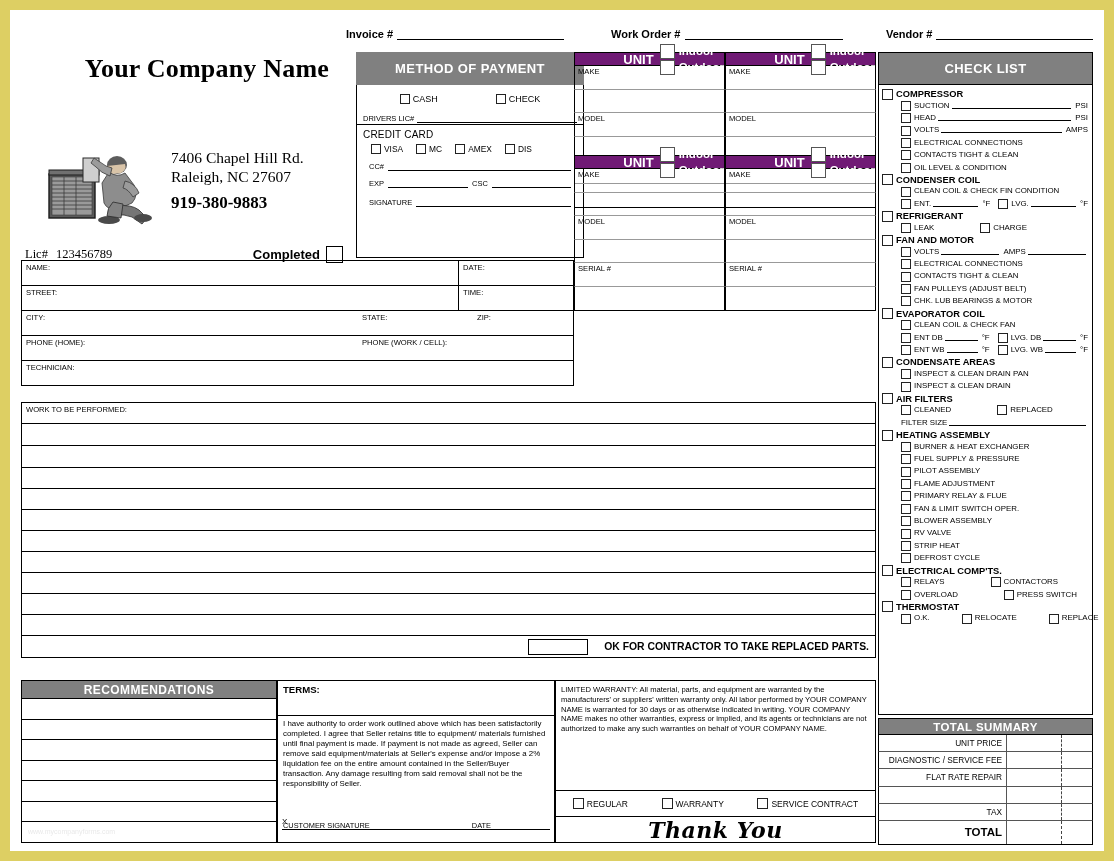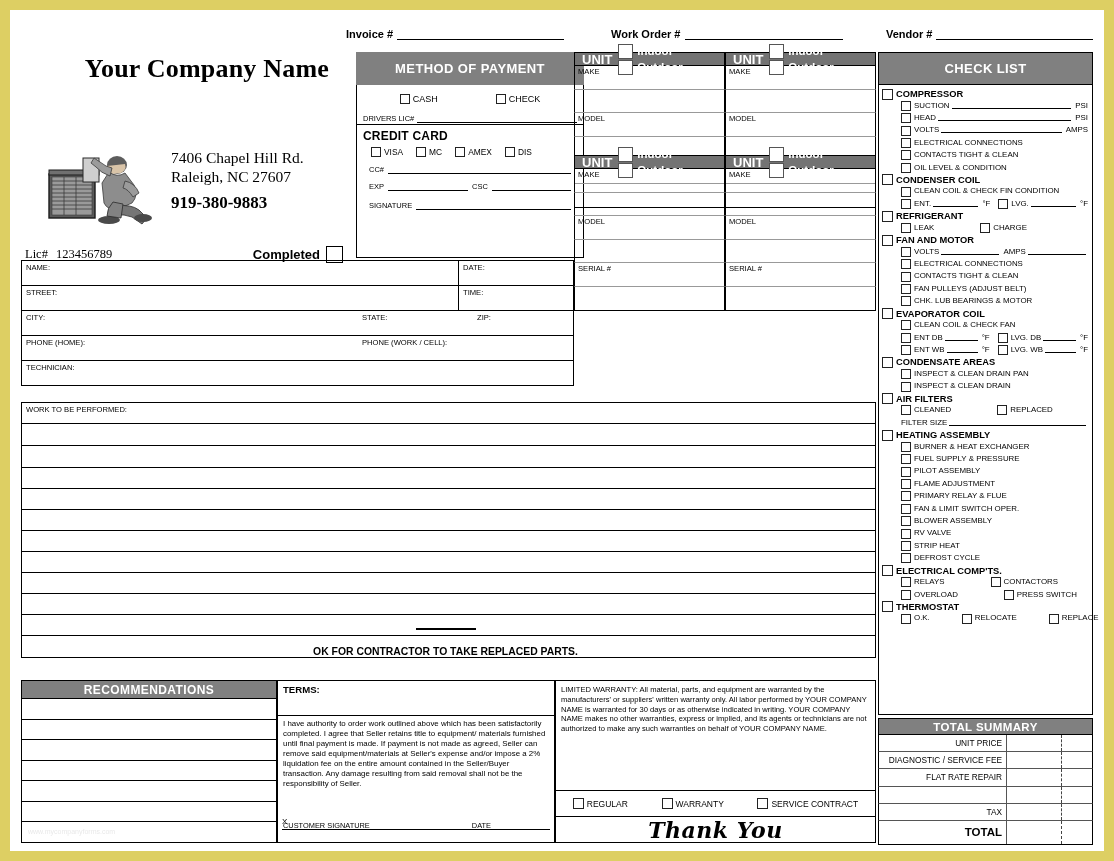--- a/index.html
+++ b/index.html
@@ -60,36 +60,36 @@
 
   
   .mop{position:absolute;left:335px;top:24px;width:228px;height:206px;}
   .mop .hdr{height:33px;font-size:13px;}
   .mop-body{position:absolute;left:0;top:33px;right:0;bottom:0;border:1.6px solid #000;border-top:none;box-sizing:border-box;}
   .payrow{display:flex;justify-content:center;gap:58px;padding:9px 0 7px;font-size:9px;}
   .payrow span{display:flex;align-items:center;}
   .dl{display:flex;align-items:flex-end;padding:2px 6px 1px 6px;font-size:7.5px;}
   .dl .rule{margin-left:3px;height:9px;}
   .ccbox{border-top:1.5px solid #000;padding:4px 6px 0 6px;}
-  .cctitle{font-size:12px;font-weight:bold;letter-spacing:.2px;}
+  .cctitle{font-size:10px;font-weight:normal;letter-spacing:.2px;}
   .ccrow{display:flex;gap:13px;padding:4px 0 3px 8px;font-size:8.4px;}
   .ccrow span{display:flex;align-items:center;}
   .ccline{display:flex;align-items:flex-end;font-size:7.5px;padding:4px 6px 0 6px;}
   .ccline .rule{margin-left:4px;height:9px;}
   .twocol{display:flex;gap:4px;padding:7px 6px 0 6px;font-size:7.5px;}
   .twocol>div{display:flex;align-items:center;flex:1;}
   .twocol .rule{margin-left:4px;height:9px;}
 
   
   .units{position:absolute;left:553px;top:24px;width:302px;height:206px;}
   .ucell{position:absolute;width:151px;height:103px;}
   .uhdr{
-    height:14px;background:#737373;color:#fff;
+    height:14px;background:#701a75;color:#fff;
     display:flex;align-items:center;padding-left:7px;gap:6px;
-    border:1.4px solid #000;box-sizing:border-box;
+    border:1.4px solid #000;box-sizing:border-box;justify-content:flex-end;
   }
   .uhdr .ut{font-size:13px;font-weight:bold;}
   .uio{display:flex;flex-direction:column;gap:1px;}
   .uio .r{display:flex;align-items:center;gap:4px;}
   .uio .sq{width:13px;height:13px;background:#fff;border:1px solid #555;}
   .uio .tx{font-size:11.5px;font-weight:bold;}
   .ufield{
     height:23.6px;border-left:1.4px solid #000;border-right:1.4px solid #000;
     border-bottom:1px solid #999;box-sizing:border-box;
     font-size:7.6px;padding:1px 0 0 3px;
@@ -110,21 +110,21 @@
 
   
   .wblock{position:absolute;left:0;top:374px;width:855px;}
   .wline{width:855px;border:1.3px solid #000;border-top:none;box-sizing:border-box;height:22px;}
   .wline.first{border-top:1.3px solid #000;font-size:7.6px;padding:1.5px 0 0 4px;}
   .dowhdr{width:855px;height:19px;font-size:12px;border-left:1.6px solid #000;border-right:1.6px solid #000;box-sizing:border-box;}
   .dline{width:855px;border-left:1.5px solid #000;border-right:1.5px solid #000;border-bottom:1.1px solid #000;box-sizing:border-box;height:21px;}
   .okrow{
     width:855px;height:22px;box-sizing:border-box;
     border-left:1.5px solid #000;border-right:1.5px solid #000;border-bottom:1.6px solid #000;
-    display:flex;align-items:center;justify-content:flex-end;padding-right:6px;gap:16px;flex-direction:column;
+    display:flex;align-items:center;justify-content:flex-end;padding-right:6px;gap:16px;
   }
   .okbox{width:58px;height:14px;border:1.2px solid #000;background:#fff;}
   .oktx{font-size:10.4px;font-weight:bold;}
 
   
   .bottom{position:absolute;left:0;top:652px;width:855px;height:163px;}
   .recs{position:absolute;left:0;top:0;width:256px;height:163px;}
   .recs .hdr{height:19px;font-size:12px;border:1.5px solid #000;box-sizing:border-box;}
   .rline{width:256px;height:20.5px;box-sizing:border-box;
          border-left:1.5px solid #000;border-right:1.5px solid #000;border-bottom:1.1px solid #000;}

